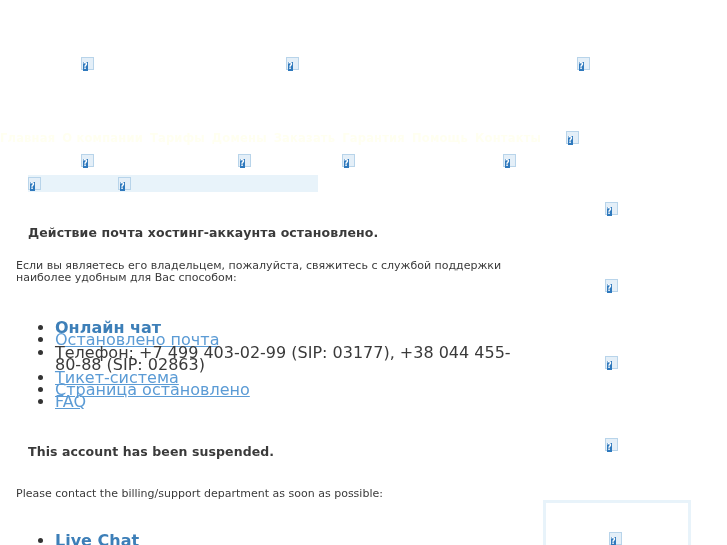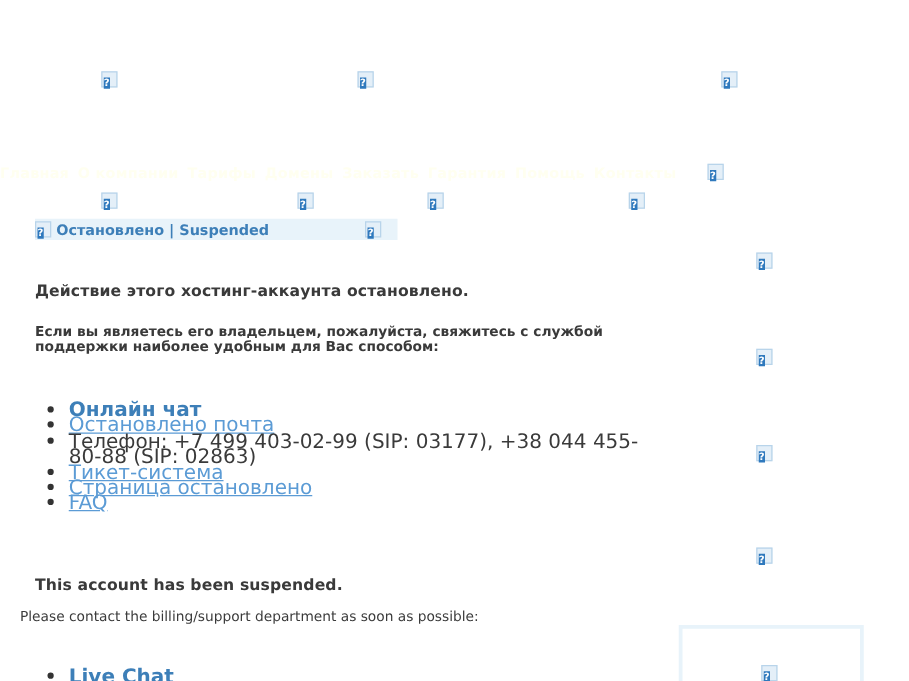--- a/index.html
+++ b/index.html
@@ -121,23 +121,23 @@
   }
   a.link-bold {
     color: #3d7fb8;
     font-weight: bold;
     text-decoration: none;
   }
   .plain-text { color: #3a3a3a; }
 
   
   #ru-head   { position: absolute; left: 28px; top: 225px; }
-  #ru-para   { position: absolute; left: 28px; top: 260px; width: 500px; font-weight: bold; }
+  #ru-para   { position: absolute; left: 16px; top: 260px; width: 500px; }
   #ru-list   { position: absolute; left: 28px; top: 322px; width: 480px; }
-  #en-head   { position: absolute; left: 28px; top: 460px; }
+  #en-head   { position: absolute; left: 28px; top: 444px; }
   #en-para   { position: absolute; left: 16px; top: 488px; width: 500px; }
   #en-list   { position: absolute; left: 28px; top: 535px; width: 480px; }
 
   
   #promo-box {
     position: absolute;
     left: 543px;
     top: 500px;
     width: 148px;
     height: 60px;
@@ -168,28 +168,27 @@
     <span class="broken-img" style="left: 605px; top: 356px;"><span class="inner">?</span></span>
     <span class="broken-img" style="left: 605px; top: 438px;"><span class="inner">?</span></span>
   </div>
 
 <div id="top-nav"><a class="nav-item" href="#">Главная</a><a class="nav-item" href="#">О компании</a><a class="nav-item" href="#">Тарифы</a><a class="nav-item" href="#">Домены</a><a class="nav-item" href="#">Заказать</a><a class="nav-item" href="#">Гарантия</a><a class="nav-item" href="#">Помощь</a><a class="nav-item" href="#">Контакты</a></div>
 
 <div id="status-banner">
   <span class="broken-img inline">
     <span class="inner">?</span>
   </span>
-  <span class="banner-text">Остановлено | Suspended</span>
   <span class="banner-spacer"></span>
   <span class="broken-img inline">
     <span class="inner">?</span>
   </span>
 </div>
 
-<h2 id="ru-head" class="section-head">Действие этого хостинг-аккаунта остановлено.</h2>
+<h2 id="ru-head" class="section-head">Действие почта хостинг-аккаунта остановлено.</h2>
 <p id="ru-para" class="section-para">Если вы являетесь его владельцем, пожалуйста, свяжитесь с службой поддержки наиболее удобным для Вас способом:</p>
 <ul id="ru-list" class="contact-list">
     <li><a class="link-bold" href="#">Онлайн чат</a></li>
     <li><a class="link" href="#">Остановлено почта</a></li>
     <li><span class="plain-text">Телефон: +7 499 403-02-99 (SIP: 03177), +38 044 455-80-88 (SIP: 02863)</span></li>
     <li><a class="link" href="#">Тикет-система</a></li>
     <li><a class="link" href="#">Страница остановлено</a></li>
     <li><a class="link" href="#">FAQ</a></li>
   </ul>
 

